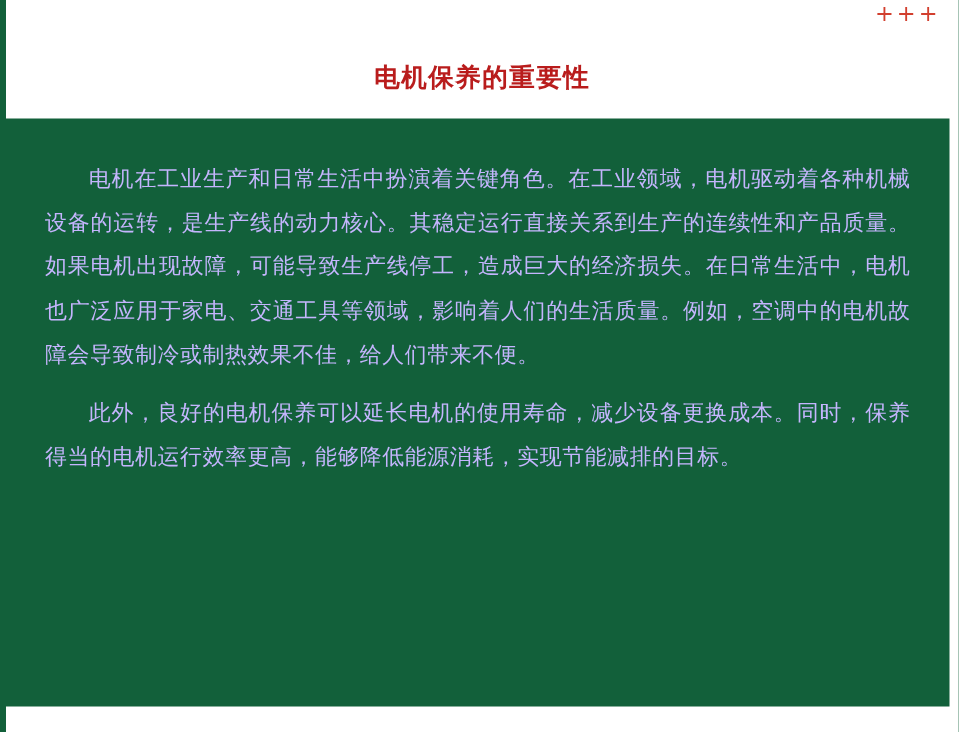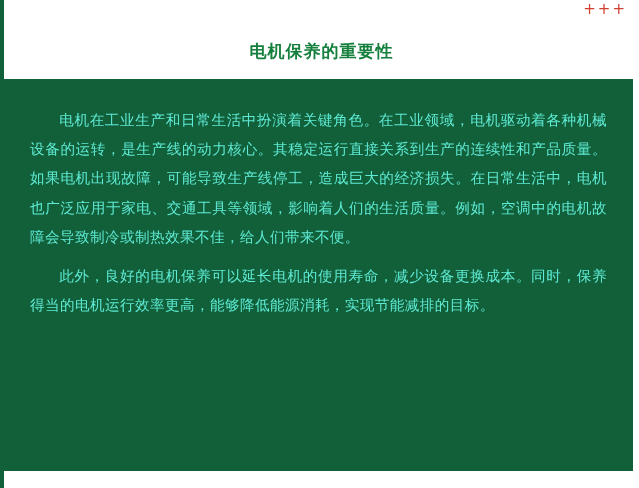--- a/index.html
+++ b/index.html
@@ -27,31 +27,31 @@
     right: 12px;
     color: #d23f2e;
     font-size: 15px;
     letter-spacing: 2px;
     font-family: "DejaVu Sans", sans-serif;
     line-height: 1;
     user-select: none;
   }
   .title {
     text-align: center;
-    color: #15803d;
+    color: #b91c1c;
     font-size: 17px;
     font-weight: bold;
     padding-top: 40px;
     padding-bottom: 16px;
     letter-spacing: 1px;
     font-family: "DejaVu Sans", sans-serif;
   }
   .body-block {
     background: #12603a;
-    color: #5eead4;
+    color: #c4b5fd;
     margin: 0 6px 0 0;
     padding: 26px 26px 30px 26px;
     box-sizing: border-box;
     min-height: 392px;
     font-family: "DejaVu Sans", sans-serif;
   }
   .para {
     font-size: 14.6px;
     line-height: 2.0;
     text-align: justify;

